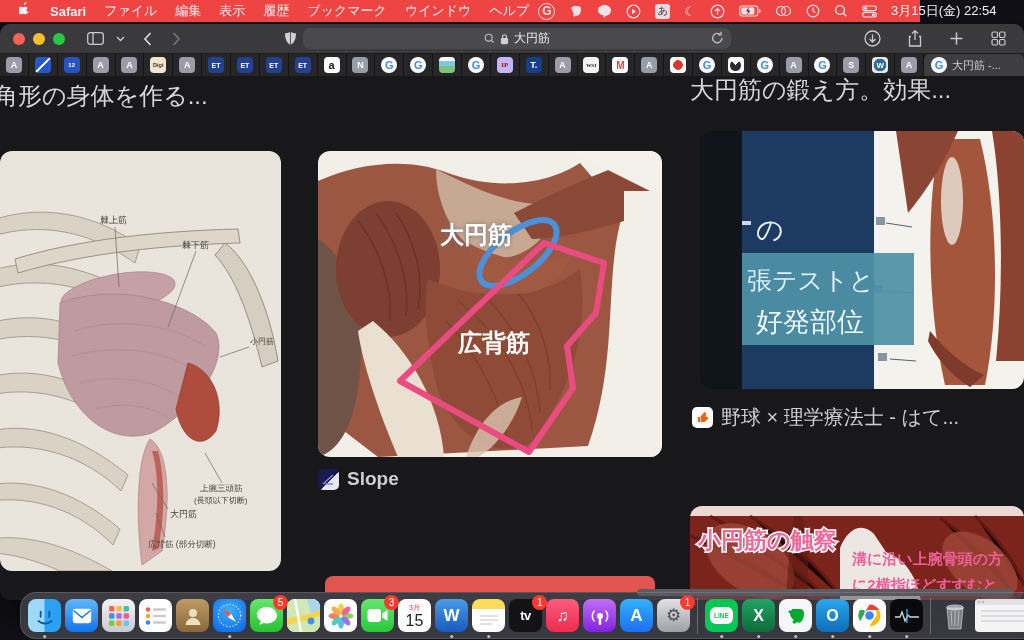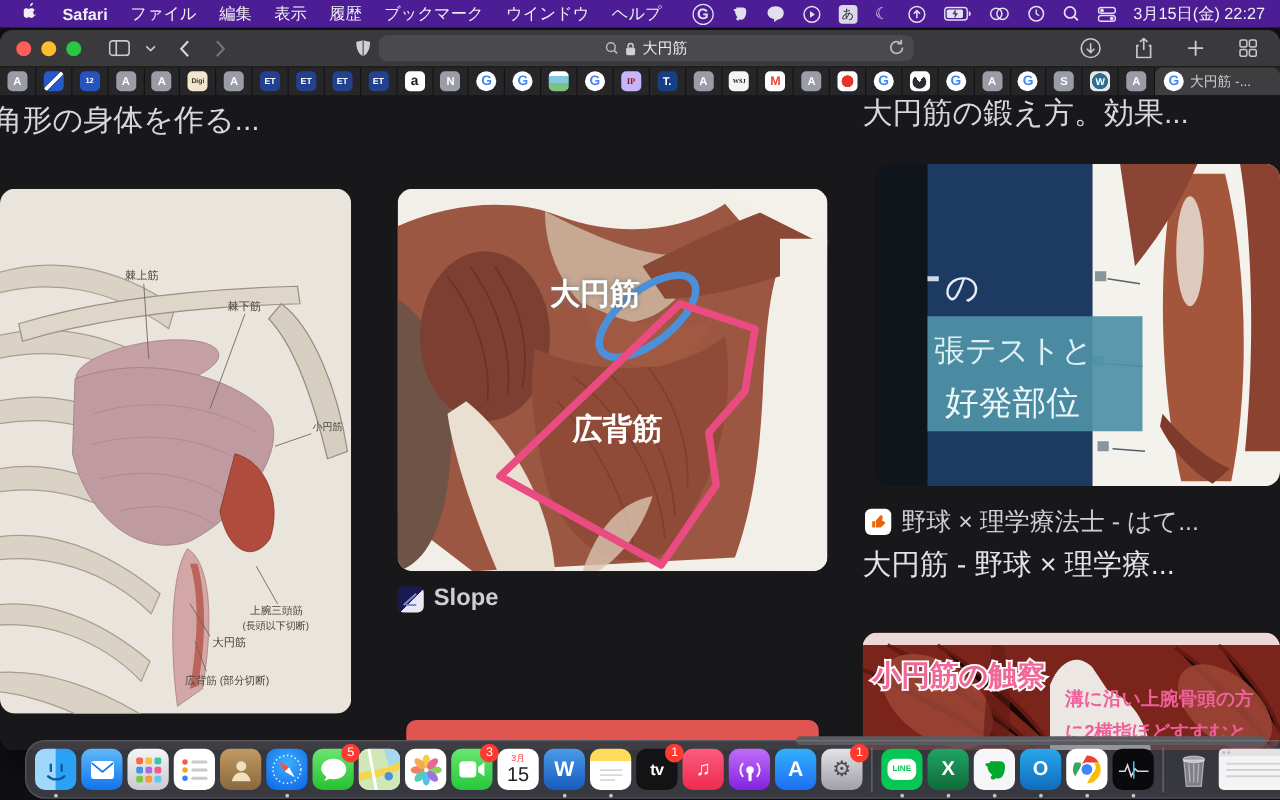--- a/index.html
+++ b/index.html
@@ -1,18 +1,18 @@
 <!DOCTYPE html>
 <html><head>
 <meta charset="utf-8">
 <style>
   html,body{margin:0;padding:0;background:#101016;width:1024px;height:640px;overflow:hidden;
     font-family:"Liberation Sans","DejaVu Sans",sans-serif;-webkit-font-smoothing:antialiased;}
   
-  #menubar{position:absolute;left:0;top:0;width:1024px;height:22px;background:#4c1d95;
+  #menubar{position:absolute;left:0;top:0;width:920px;height:22px;background:#ef4444;
     display:flex;align-items:center;color:#f0f0f4;font-size:13px;z-index:50;}
   #menubar .left{display:flex;align-items:center;gap:0;padding-left:10px;}
   .mitem{padding:0 9px;white-space:nowrap;}
   .mitem.bold{font-weight:bold;}
   #menubar .right{margin-left:auto;display:flex;align-items:center;gap:14px;padding-right:12px;}
   .sic{display:flex;align-items:center;justify-content:center;height:16px;opacity:.92;}
   .sic svg{display:block;}
   .inputsrc{background:#e9e9ee;color:#2b2b33;border-radius:3px;font-size:10px;width:15px;height:15px;
     display:flex;align-items:center;justify-content:center;}
   .clock{font-size:13px;white-space:nowrap;}
@@ -155,21 +155,21 @@
         </svg>
       </span>
     <span class="sic">
         <svg width="15" height="13" viewBox="0 0 15 13">
           <rect x="0.7" y="1" width="13.6" height="4.6" rx="2.3" fill="none" stroke="#f0f0f4" stroke-width="1.1"></rect>
           <circle cx="3.6" cy="3.3" r="1.5" fill="#f0f0f4"></circle>
           <rect x="0.7" y="7.4" width="13.6" height="4.6" rx="2.3" fill="none" stroke="#f0f0f4" stroke-width="1.1"></rect>
           <circle cx="11.4" cy="9.7" r="1.5" fill="#f0f0f4"></circle>
         </svg>
       </span>
-    <span class="clock">3月15日(金) 22:27</span>
+    <span class="clock">3月15日(金) 22:54</span>
   </div>
 </div>
 
 <div id="window">
 
   <div id="toolbar">
     <div style="display:flex;align-items:center;padding-left:13px;">
       <span class="tl" style="background:#ff5f57;"></span>
       <span class="tl" style="background:#febc2e;"></span>
       <span class="tl" style="background:#28c840;"></span>
@@ -475,21 +475,20 @@
     </div>
 
     <div class="srcline" style="left:692px;top:328px;">
       <span class="srcicon" style="background:#fff;">
         <svg width="13" height="13" viewBox="0 0 13 13">
             <path d="M4 6v5H1.8V6zM4.6 5.6L8 1.6c.9-.9 2.4-.2 2.2 1l-.5 3 1.6.5c.8.3 1 1.2.5 1.8L8.6 11H4.6z" fill="#e8650d"></path>
           </svg>
       </span>
       <span style="font-size:20px;">野球 × 理学療法士 - はて...</span>
     </div>
-    <div class="caption" style="left:690px;top:360px;width:334px;">大円筋 - 野球 × 理学療...</div>
 
     <div class="card" style="left:690px;top:430px;width:334px;height:95px;border-radius:12px 12px 0 0;">
       <svg width="334" height="95" viewBox="0 0 334 95">
         <rect width="334" height="95" fill="#7a241b"></rect>
         <rect width="334" height="10" fill="#ecd8d4"></rect>
         <g stroke="#5c170f" stroke-width="3" opacity=".8">
           <path d="M0 30 C50 45 90 70 120 95"></path>
             <path d="M20 10 C70 35 110 65 140 95"></path>
           <path d="M60 10 C100 35 130 60 150 90"></path>
             <path d="M250 12 C290 40 315 65 330 95"></path>

